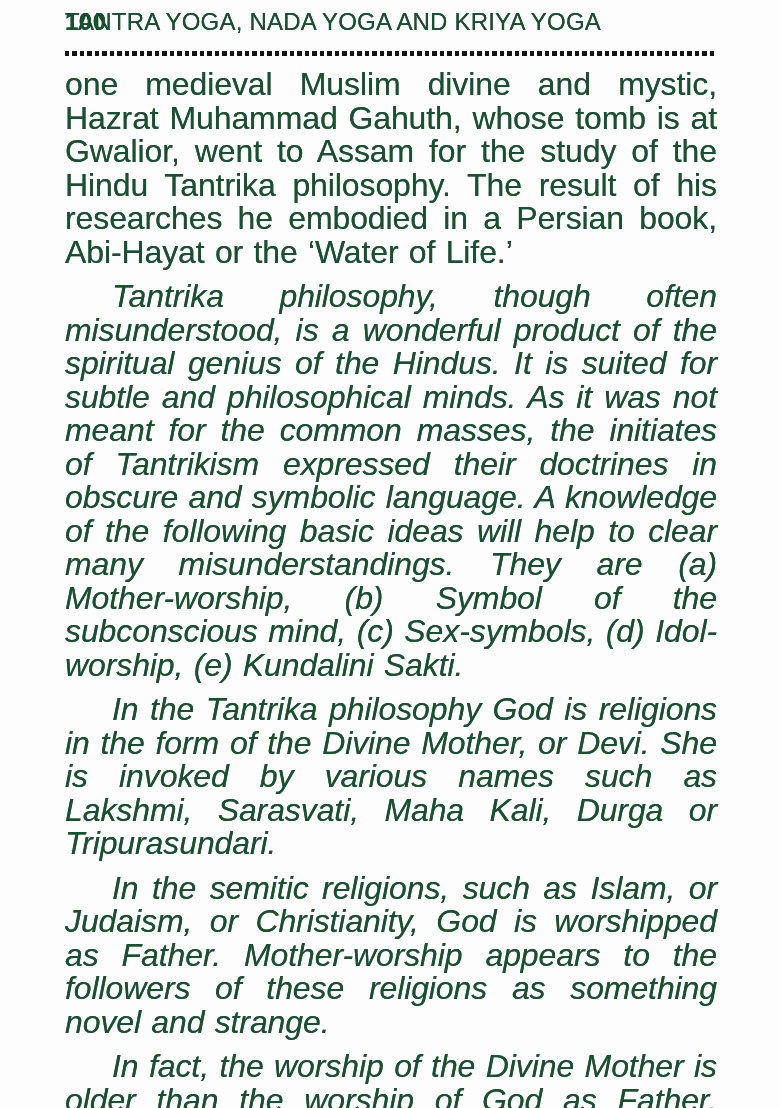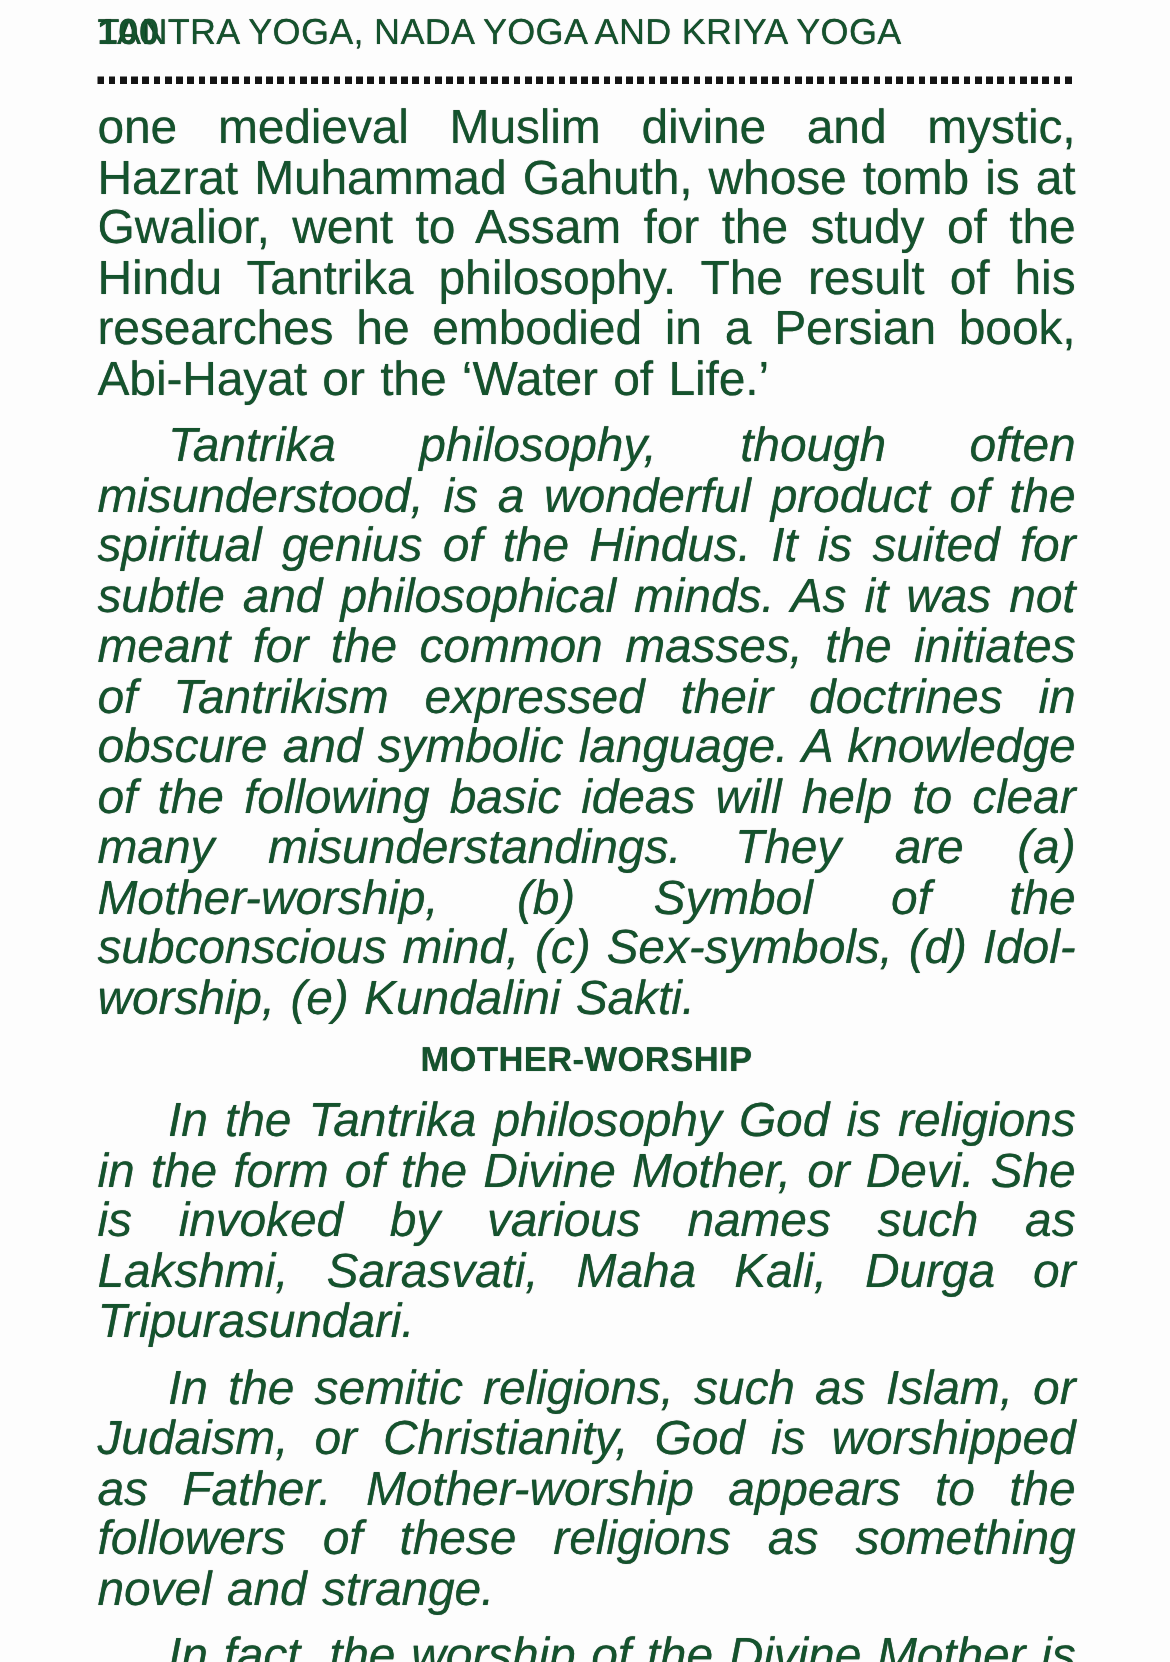--- a/index.html
+++ b/index.html
@@ -84,21 +84,20 @@
 
   <div class="dotted-rule"></div>
 
   <div class="body-text">
 
     <p>one medieval Muslim divine and mystic, Hazrat Muhammad Gahuth, whose tomb is at Gwalior, went to Assam for the study of the Hindu Tantrika philosophy. The result of his researches he embodied in a Persian book, Abi-Hayat or the ‘Water of Life.’</p>
 
     <p class="indent">Tantrika philosophy, though often misunderstood, is a wonderful product of the spiritual genius of the Hindus. It is suited for subtle and philosophical minds. As it was not meant for the common masses, the initiates of Tantrikism expressed their doctrines in obscure and symbolic language. A knowledge of the following basic ideas will help to clear many misunderstandings. They are (a) Mother-worship, (b) Symbol of the subconscious mind, (c) Sex-symbols, (d) Idol-worship, (e) Kundalini Sakti.</p>
 
 
-    <div class="section-heading">MOTHER-WORSHIP</div>
 
     <p class="indent">In the Tantrika philosophy God is religions in the form of the Divine Mother, or Devi. She is invoked by various names such as Lakshmi, Sarasvati, Maha Kali, Durga or Tripurasundari.</p>
 
     <p class="indent">In the semitic religions, such as Islam, or Judaism, or Christianity, God is worshipped as Father. Mother-worship appears to the followers of these religions as something novel and strange.</p>
 
     <p class="indent">In fact, the worship of the Divine Mother is older than the worship of God as Father. Essentially, God is neither male nor female. He is the absolute Reality. But human language is bound to express its ideas about Him in relative terms. Naturally, in a society where the father is the head of the family, and the child is accustomed to treat</p>
 
   </div>
 
 </div>

